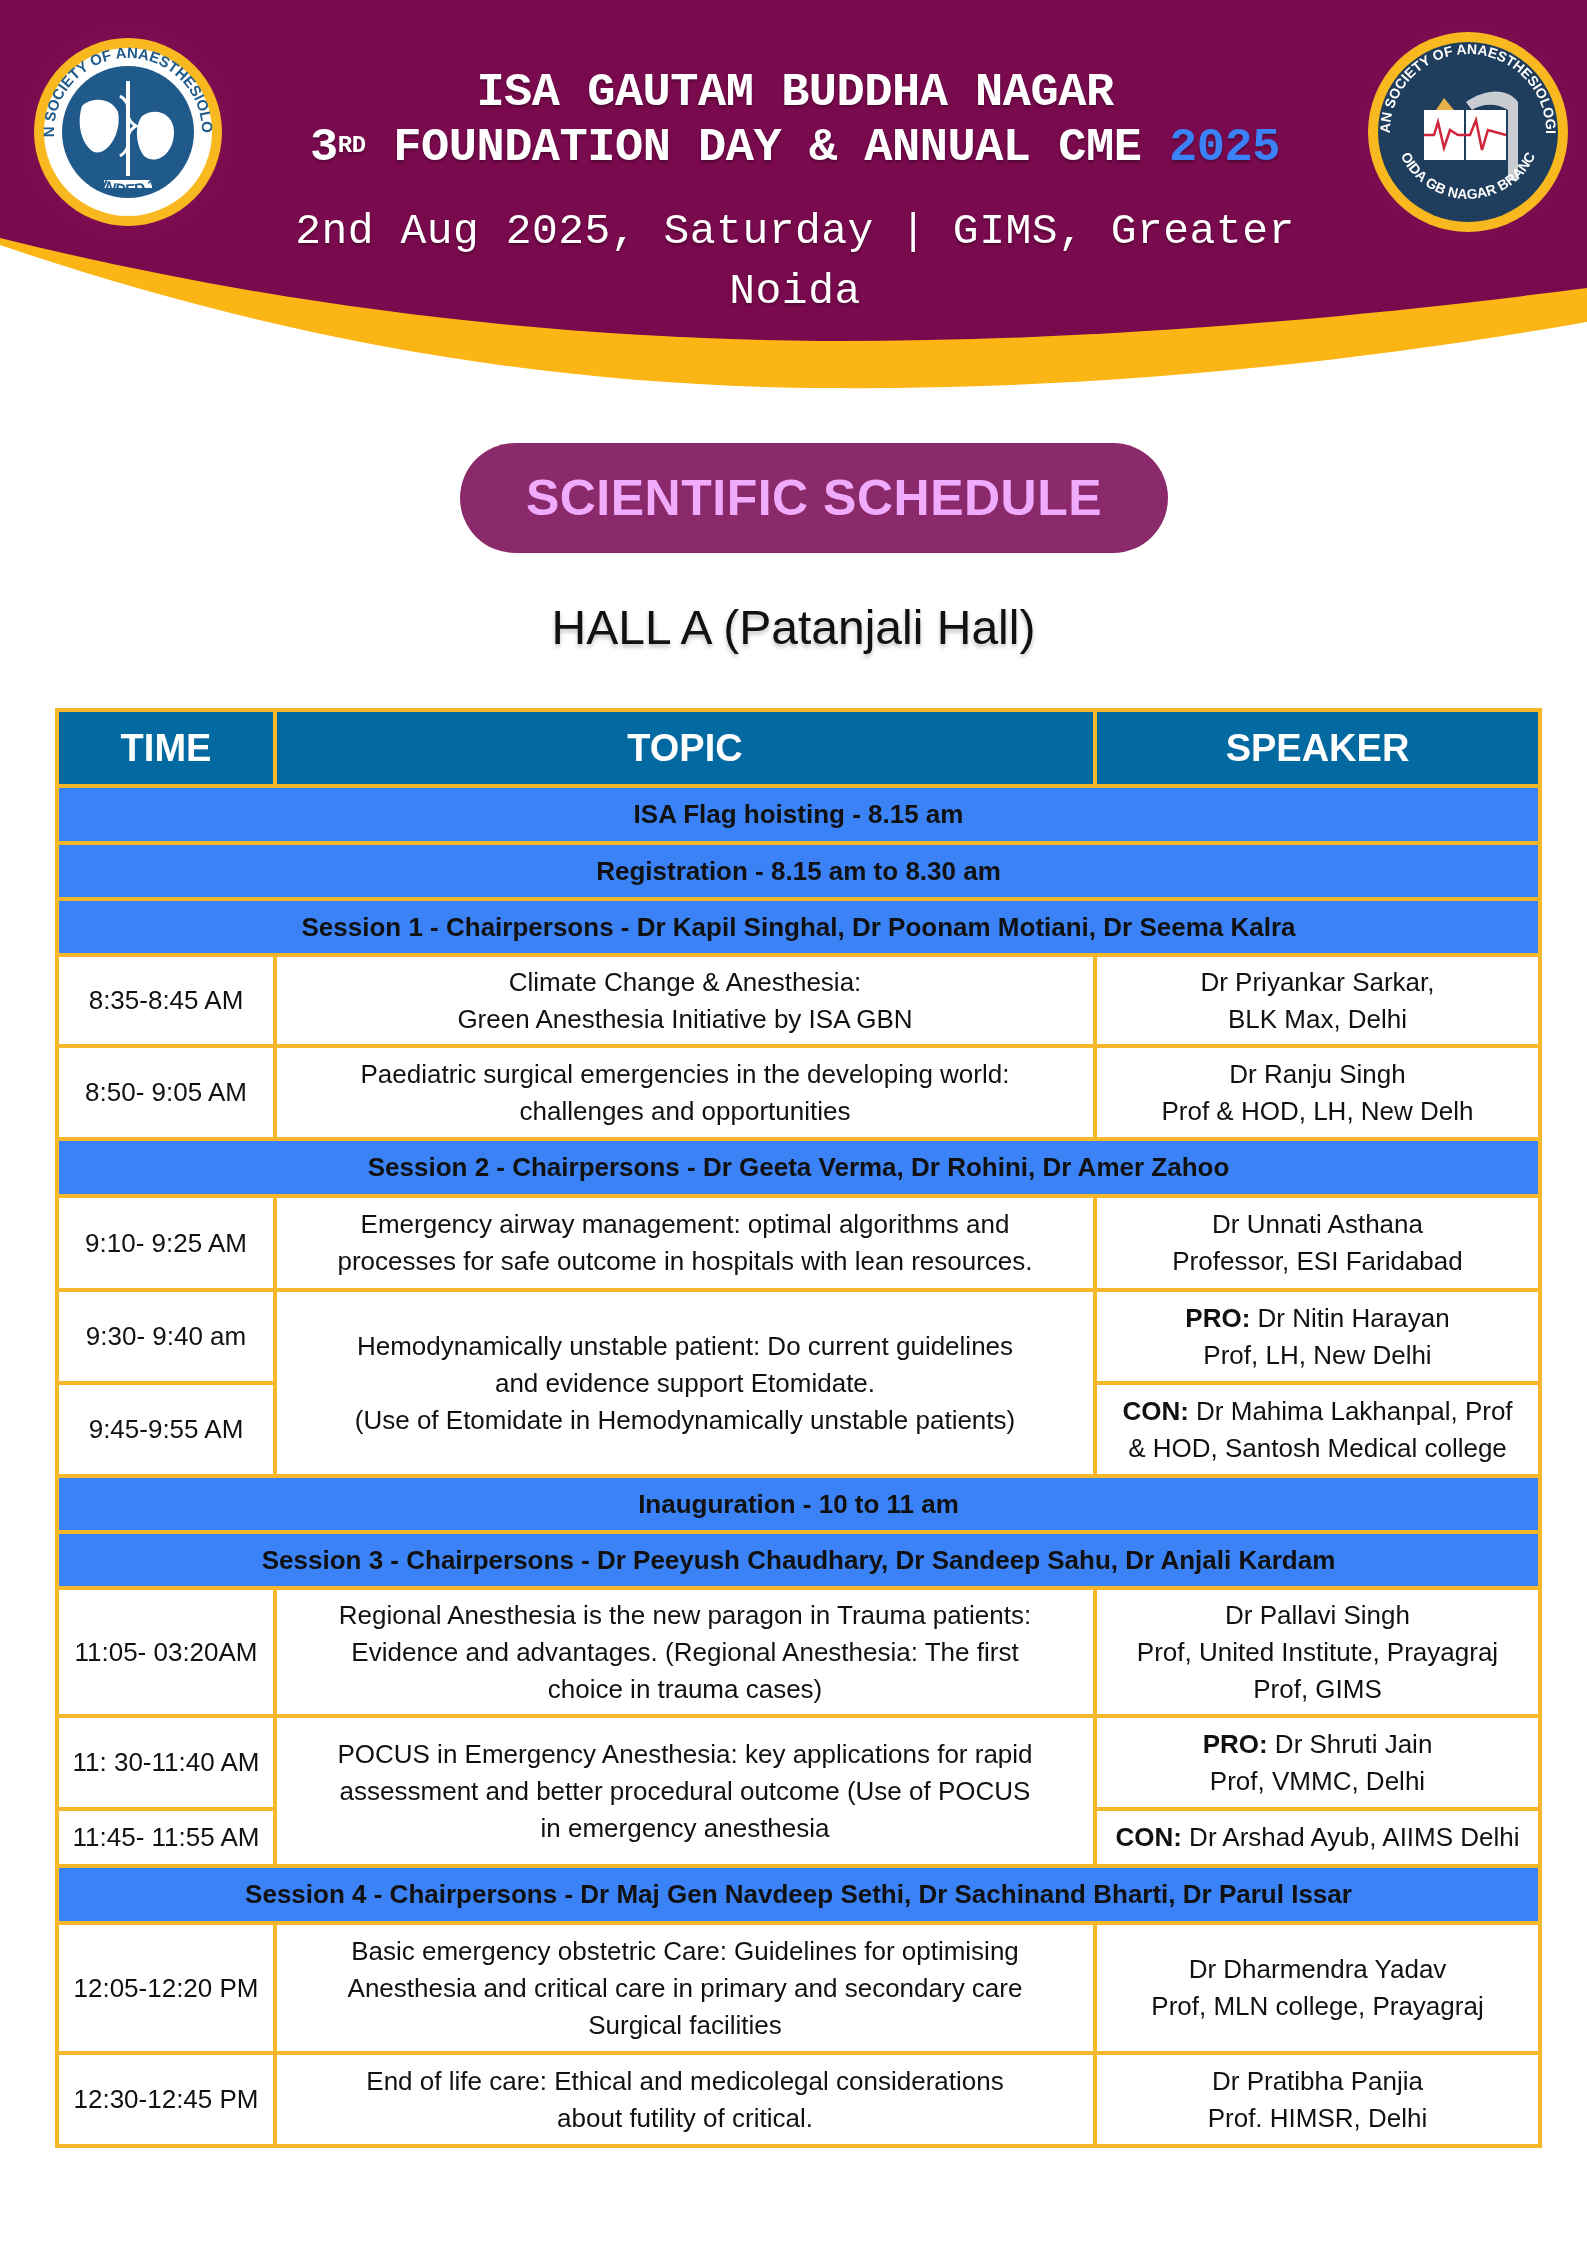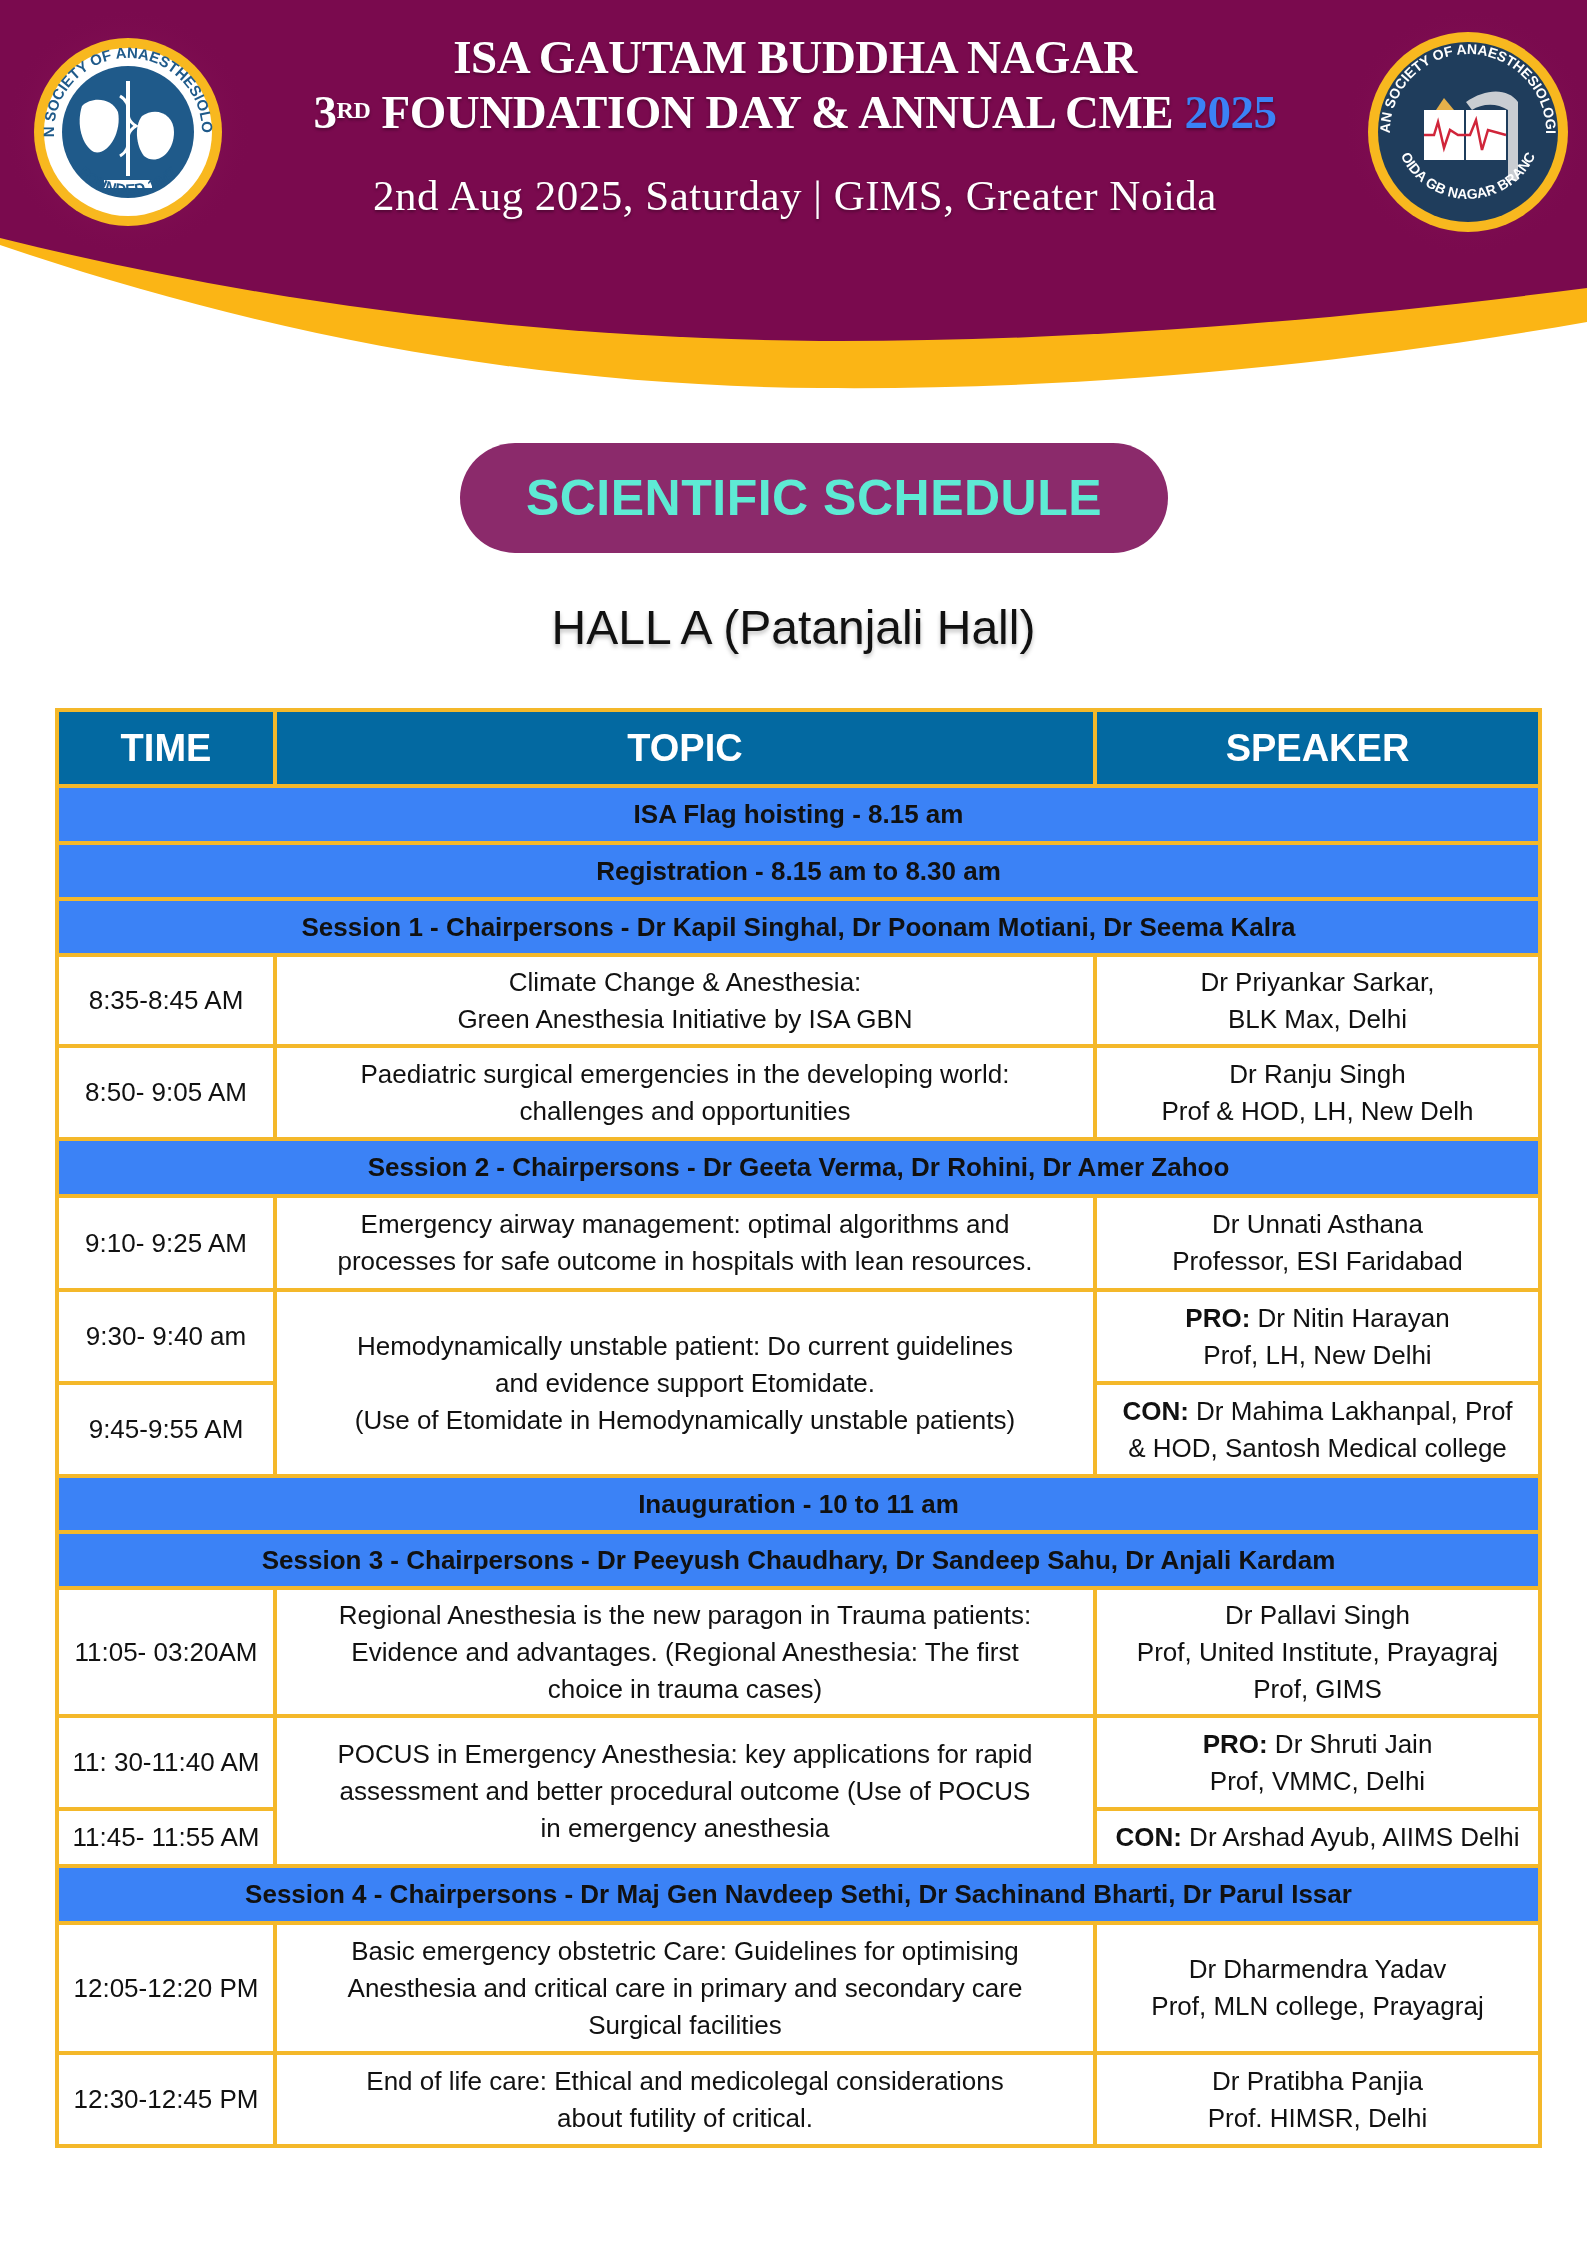--- a/index.html
+++ b/index.html
@@ -1,34 +1,34 @@
 <!DOCTYPE html>
 <html><head>
 <meta charset="utf-8">
 <style>
   html, body { margin:0; padding:0; }
   body { width:1587px; height:2245px; background:#ffffff; position:relative; overflow:hidden;
          font-family:"Liberation Sans", sans-serif; color:#111; }
   .banner { position:absolute; left:0; top:0; width:1587px; height:400px; }
   .banner svg { position:absolute; left:0; top:0; }
   .hdr-text { position:absolute; left:240px; width:1110px; text-align:center; color:#fff;
-              font-family:Liberation Serif, serif; }
+              font-family:Liberation Mono, monospace;margin-top:36px; }
   .hdr-l1 { top:30px; font-size:47px; font-weight:bold; letter-spacing:-0.5px; line-height:54px;
             text-shadow:0 2px 3px rgba(0,0,0,0.35); }
   .hdr-l2 { top:84px; font-size:47px; font-weight:bold; letter-spacing:-0.5px; line-height:56px;
             text-shadow:0 2px 3px rgba(0,0,0,0.35); }
   .hdr-l2 sup { font-size:24px; vertical-align:top; position:relative; top:-2px; }
   .hdr-l2 .year { color:#3b82f6; }
   .hdr-l3 { top:166px; font-size:43px; font-weight:normal; line-height:60px; letter-spacing:0.5px;
             text-shadow:0 2px 3px rgba(0,0,0,0.35); }
   .logo { position:absolute; border-radius:50%; }
   .logo-left { left:32px; top:36px; width:192px; height:192px; }
   .logo-right { left:1366px; top:30px; width:205px; height:205px; }
   .pill { position:absolute; left:460px; top:443px; width:708px; height:110px; border-radius:55px;
-          background:#8b2a6b; color:#5eead4; display:flex; align-items:center; justify-content:center;
+          background:#8b2a6b; color:#f0abfc; display:flex; align-items:center; justify-content:center;
           font-size:50px; font-weight:bold; letter-spacing:0.5px; }
   .hall { position:absolute; left:0; width:1587px; top:600px; text-align:center; font-size:48px;
           color:#111; text-shadow:0 3px 4px rgba(0,0,0,0.25); }
   .sched { position:absolute; left:55px; top:708px; width:1483px; border-collapse:collapse;
            table-layout:fixed; }
   .sched td, .sched th { border:4px solid #f4b82a; text-align:center; vertical-align:middle;
            padding:0 4px; font-size:26px; line-height:37px; color:#111; }
   .sched th { background:#0369a1; color:#fff; font-size:38px; font-weight:bold; height:72px; }
   .band td { background:#3b82f6; font-weight:bold; font-size:26px; }
   .cell { background:#fff; }

